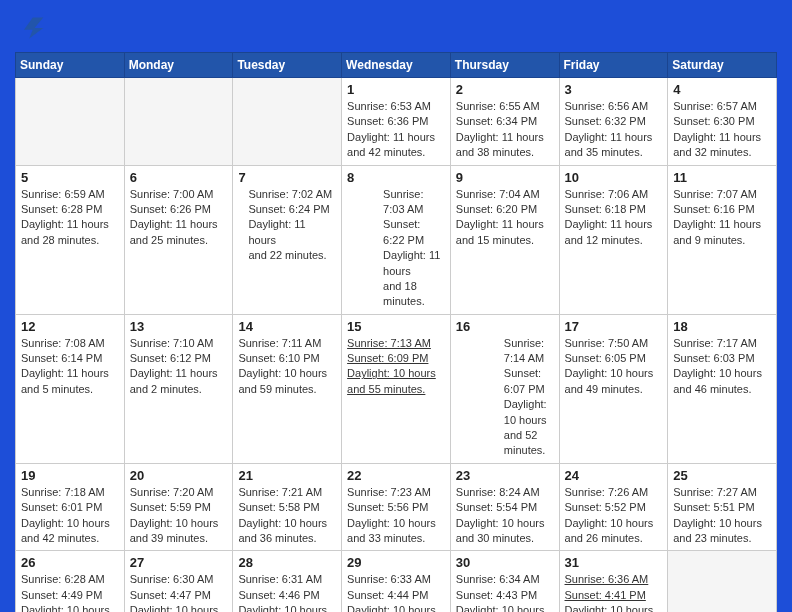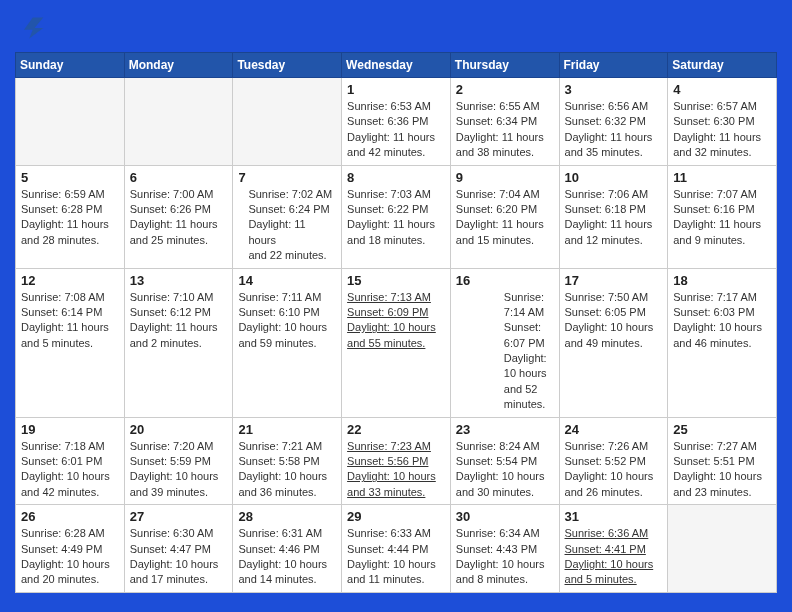--- a/index.html
+++ b/index.html
@@ -184,21 +184,21 @@
           </td>
           <td>
             <div class="day-num">7</div>
             <div class="day-info" style="white-space: pre-line; margin-left: 10px;">Sunrise: 7:02 AM
 Sunset: 6:24 PM
 Daylight: 11 hours
 and 22 minutes.</div>
           </td>
           <td>
             <div class="day-num">8</div>
-            <div class="day-info" style="white-space: pre-line;">Sunrise: 7:03 AM
+            <div class="day-info" style="white-space: pre-line; margin-left: 36px;">Sunrise: 7:03 AM
 Sunset: 6:22 PM
 Daylight: 11 hours
 and 18 minutes.</div>
           </td>
           <td>
             <div class="day-num">9</div>
             <div class="day-info" style="white-space: pre-line;">Sunrise: 7:04 AM
 Sunset: 6:20 PM
 Daylight: 11 hours
 and 15 minutes.</div>
@@ -286,21 +286,21 @@
           </td>
           <td>
             <div class="day-num">21</div>
             <div class="day-info" style="white-space: pre-line;">Sunrise: 7:21 AM
 Sunset: 5:58 PM
 Daylight: 10 hours
 and 36 minutes.</div>
           </td>
           <td>
             <div class="day-num">22</div>
-            <div class="day-info" style="white-space: pre-line; text-decoration: underline;">Sunrise: 7:23 AM
+            <div class="day-info" style="white-space: pre-line;">Sunrise: 7:23 AM
 Sunset: 5:56 PM
 Daylight: 10 hours
 and 33 minutes.</div>
           </td>
           <td>
             <div class="day-num">23</div>
             <div class="day-info" style="white-space: pre-line;">Sunrise: 8:24 AM
 Sunset: 5:54 PM
 Daylight: 10 hours
 and 30 minutes.</div>

